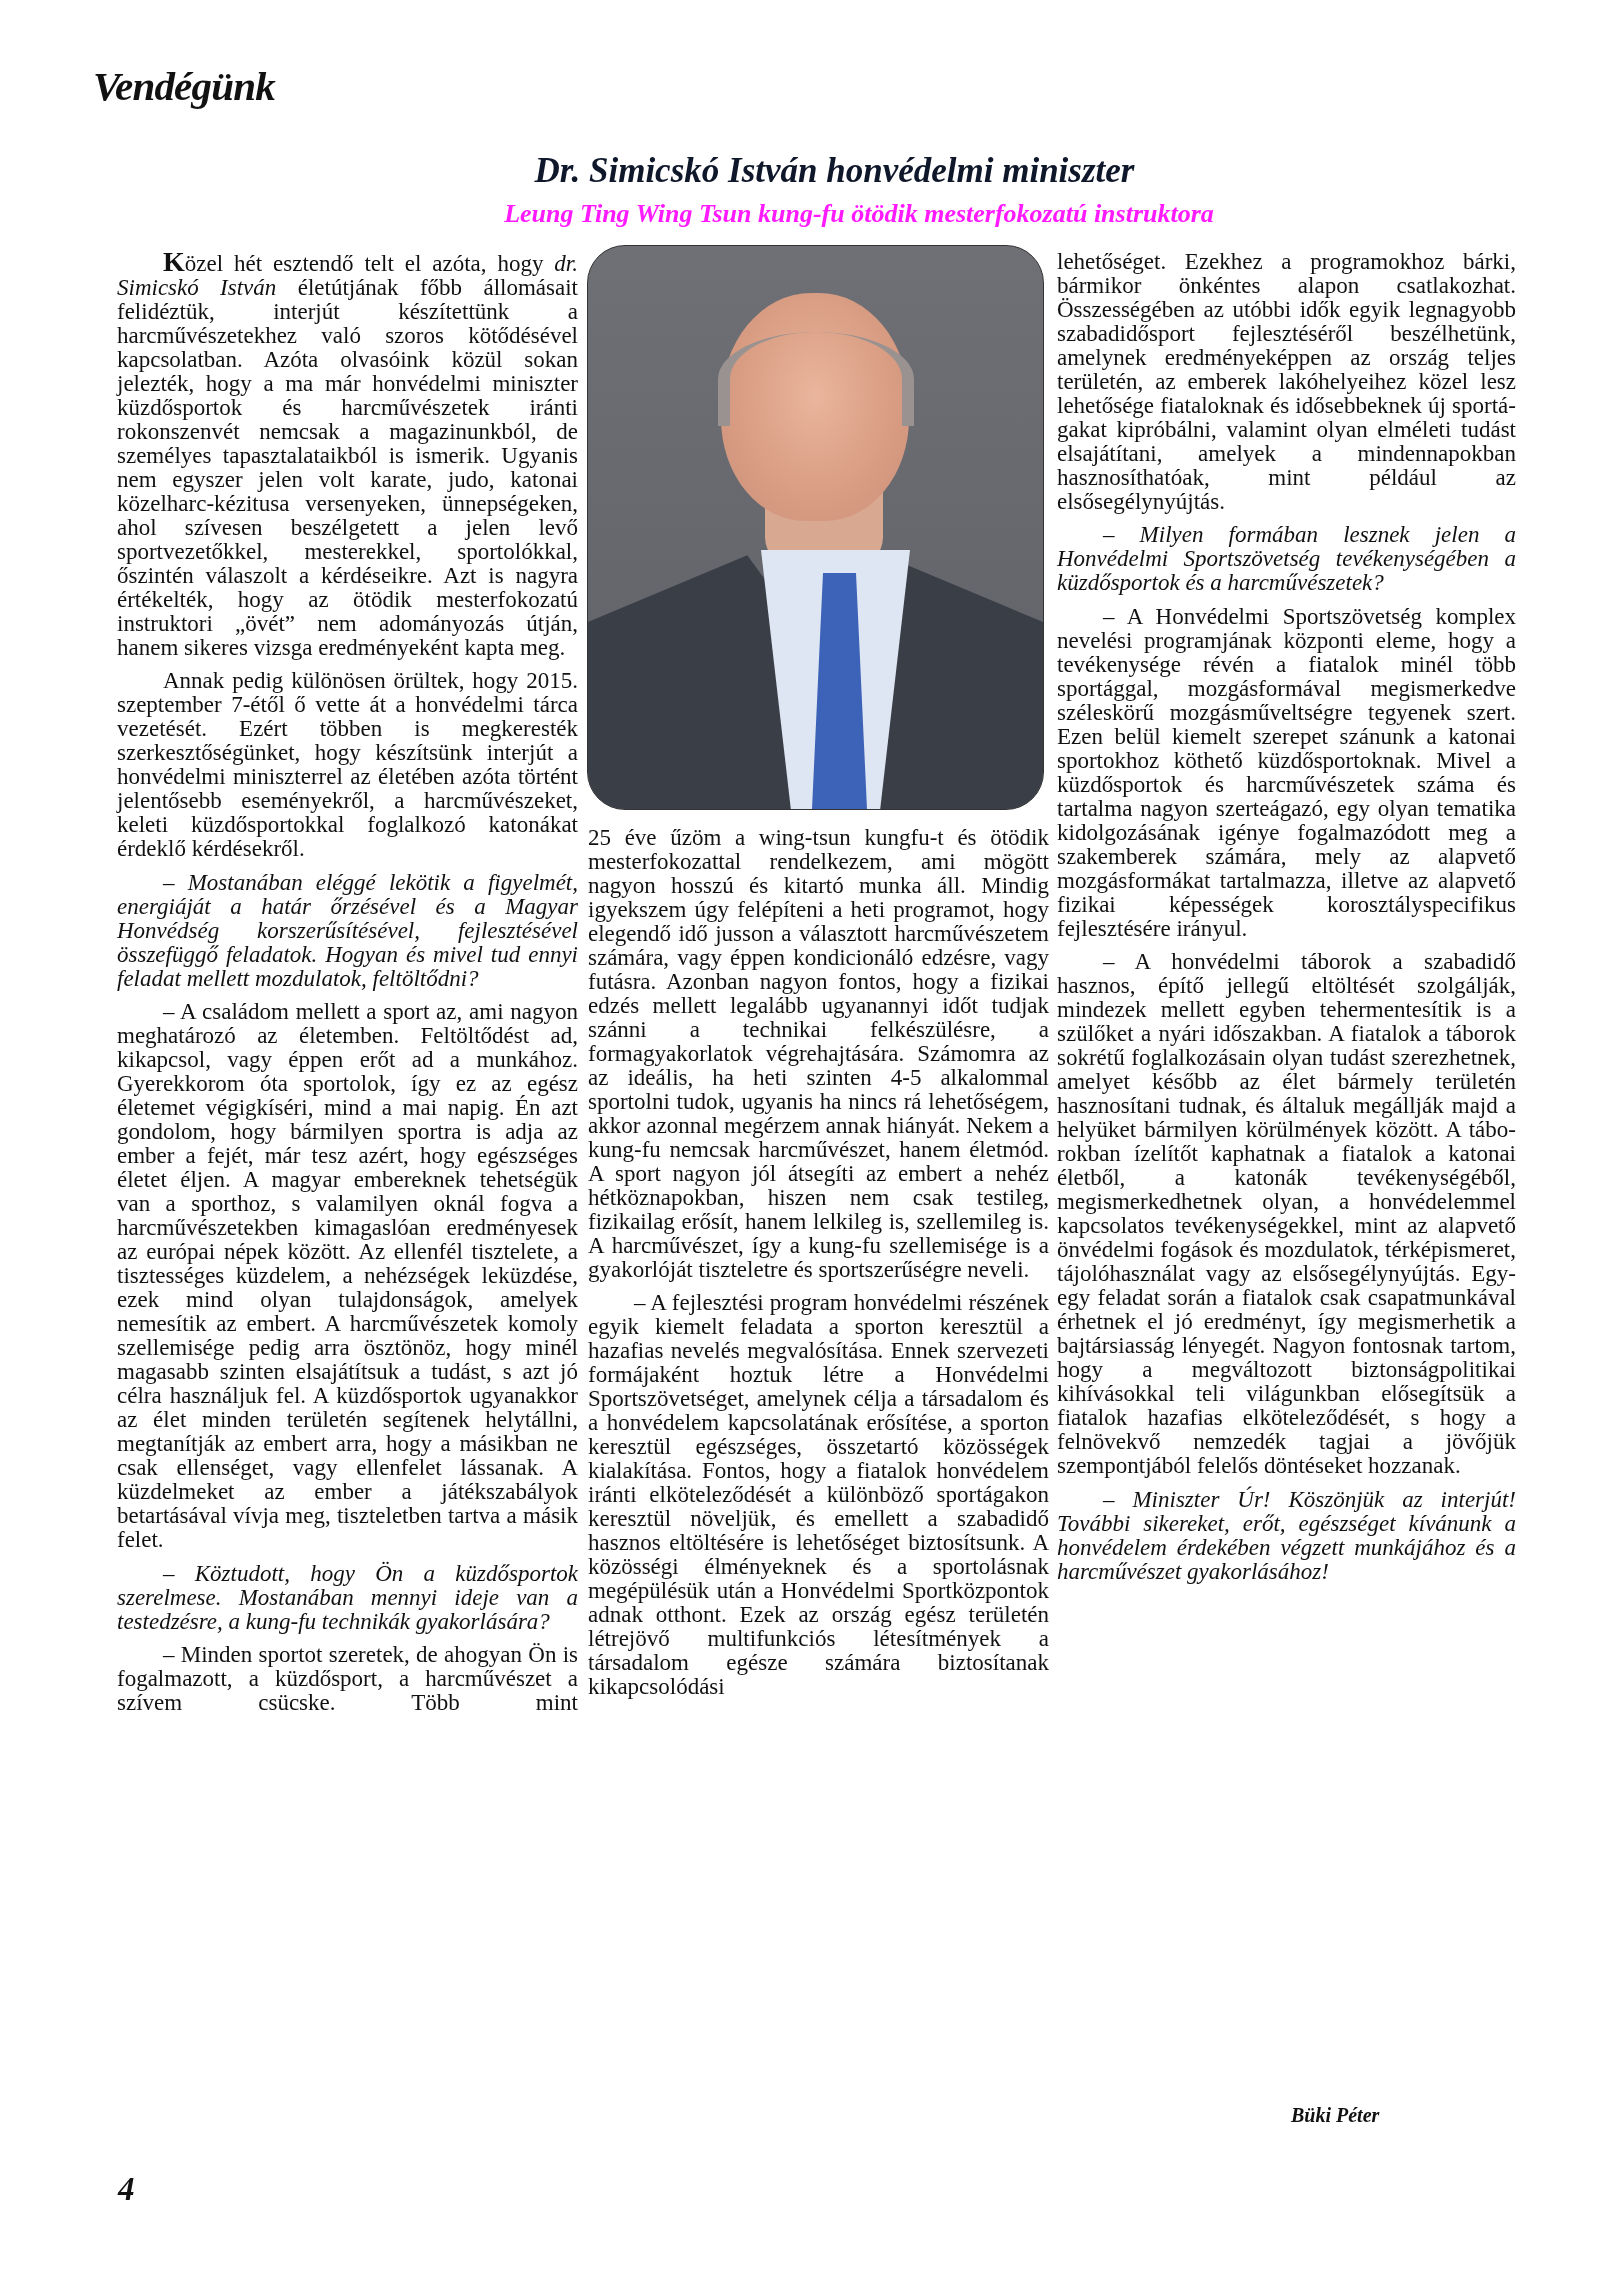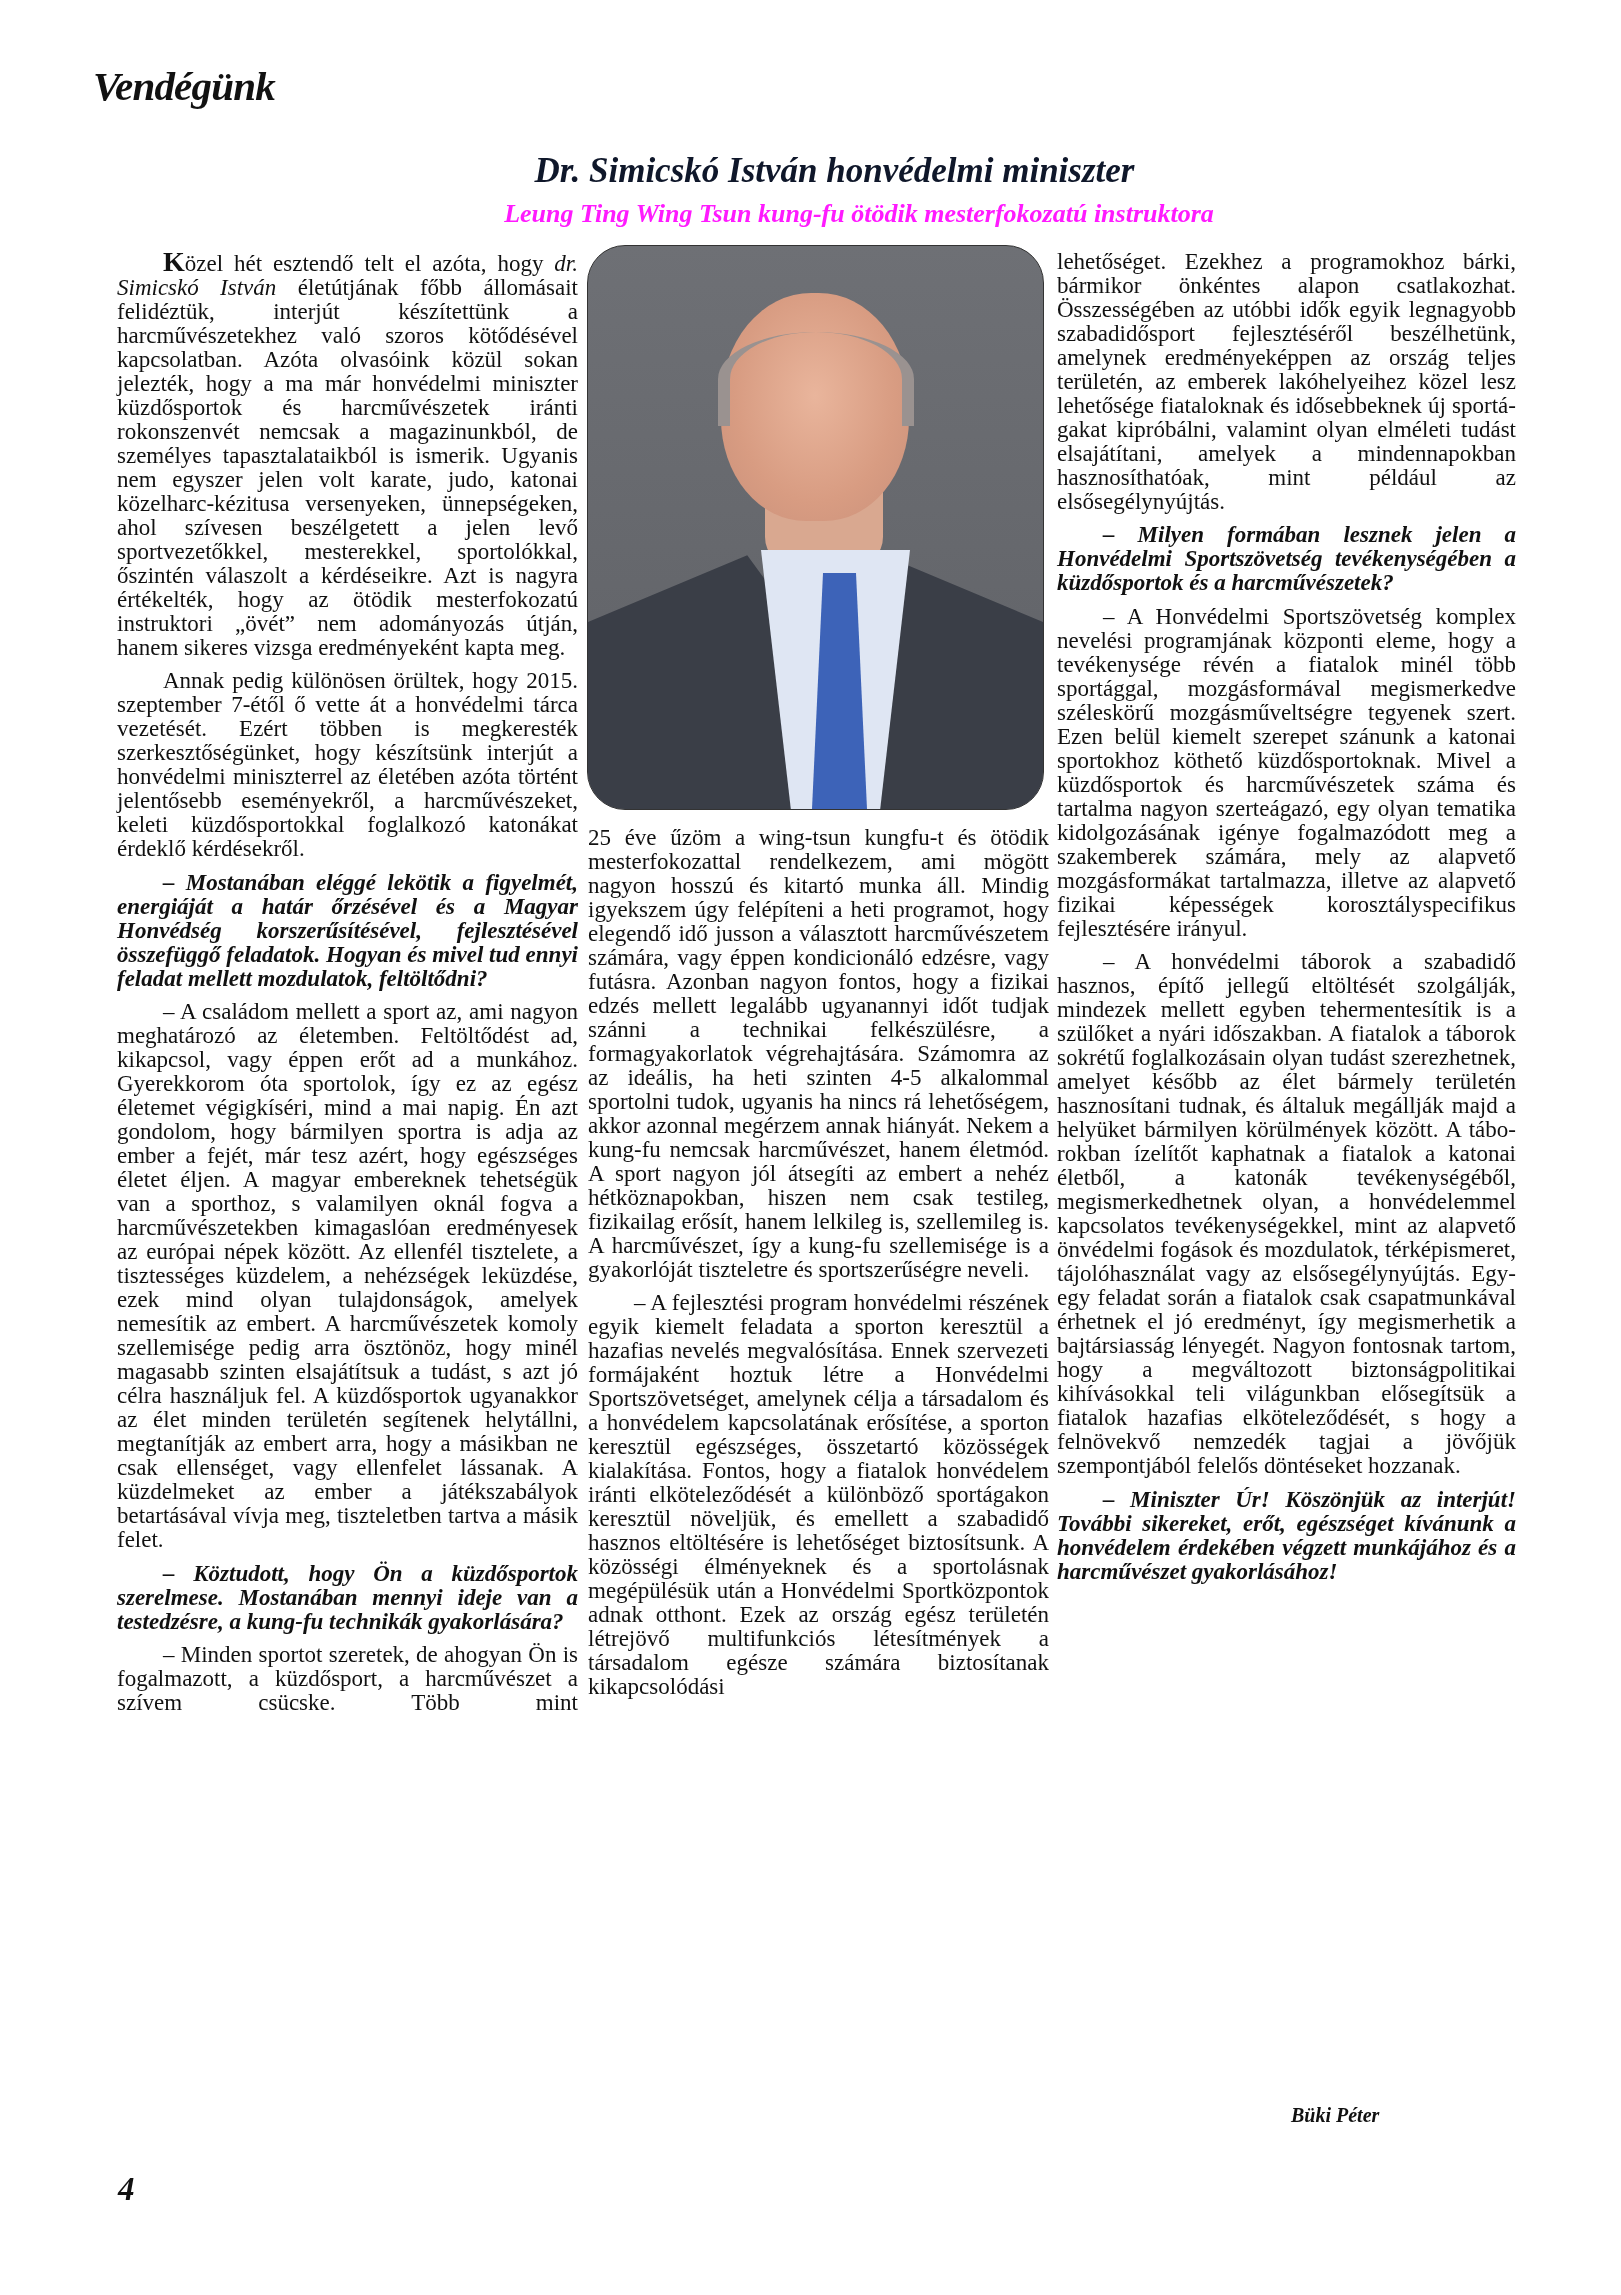--- a/index.html
+++ b/index.html
@@ -7,21 +7,21 @@
          font-family:"Liberation Serif", serif; color:#111; }
   .section-label { position:absolute; left:93px; top:62px; font-family:"Liberation Serif", serif;
          font-style:italic; font-weight:bold; font-size:41px; color:#111; letter-spacing:-0.8px; }
   .title { position:absolute; left:0; width:1622px; top:151px; text-align:center;
            font-style:italic; font-weight:bold; font-size:35px; color:#0f172a; padding-left:47px; box-sizing:border-box; }
   .subtitle { position:absolute; left:0; width:1622px; top:199px; text-align:center;
            font-style:italic; font-weight:bold; font-size:26px; color:#ff1aff; padding-left:96px; box-sizing:border-box; }
   .col { position:absolute; font-size:23px; line-height:24px; text-align:justify; hyphens:manual; }
   .col p { margin:0 0 9.4px 0; text-indent:46px; }
   .col p.noind { text-indent:0; }
-  .col p.q { font-style:italic; font-weight:bold; }
+  .col p.q { font-style:italic; font-weight:normal; }
   .dropcap { font-weight:bold; font-size:28px; }
   .it { font-style:italic; }
   .col1 { left:117px; top:250px; width:461px; }
   .col2 { left:588px; top:826px; width:461px; }
   .col3 { left:1057px; top:250px; width:459px; }
   .photo { position:absolute; left:587px; top:245px; width:457px; height:565px;
            border-radius:38px; overflow:hidden; border:1.6px solid #333; box-sizing:border-box;
            background:linear-gradient(180deg,#6e7075 0%,#65676c 60%,#5e6065 100%); }
   .photo .suit { position:absolute; left:0; right:0; bottom:0; height:267px;
            background:#3a3e47; clip-path:polygon(0 30%,35% 5%,50% 40%,65% 5%,100% 30%,100% 100%,0 100%); }

